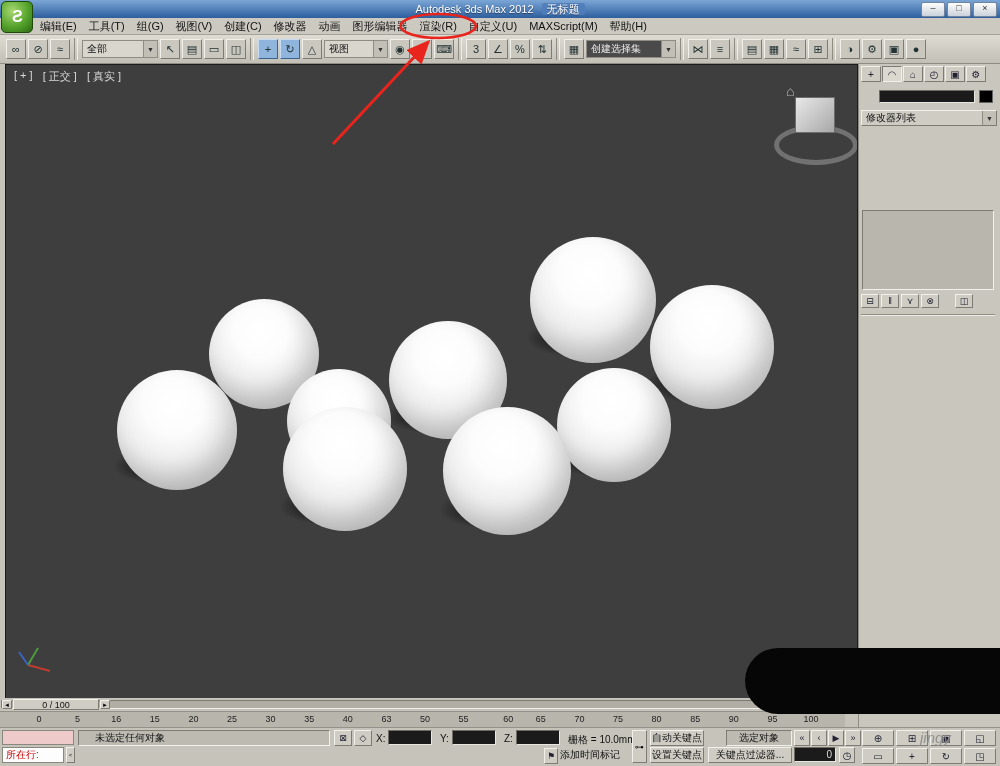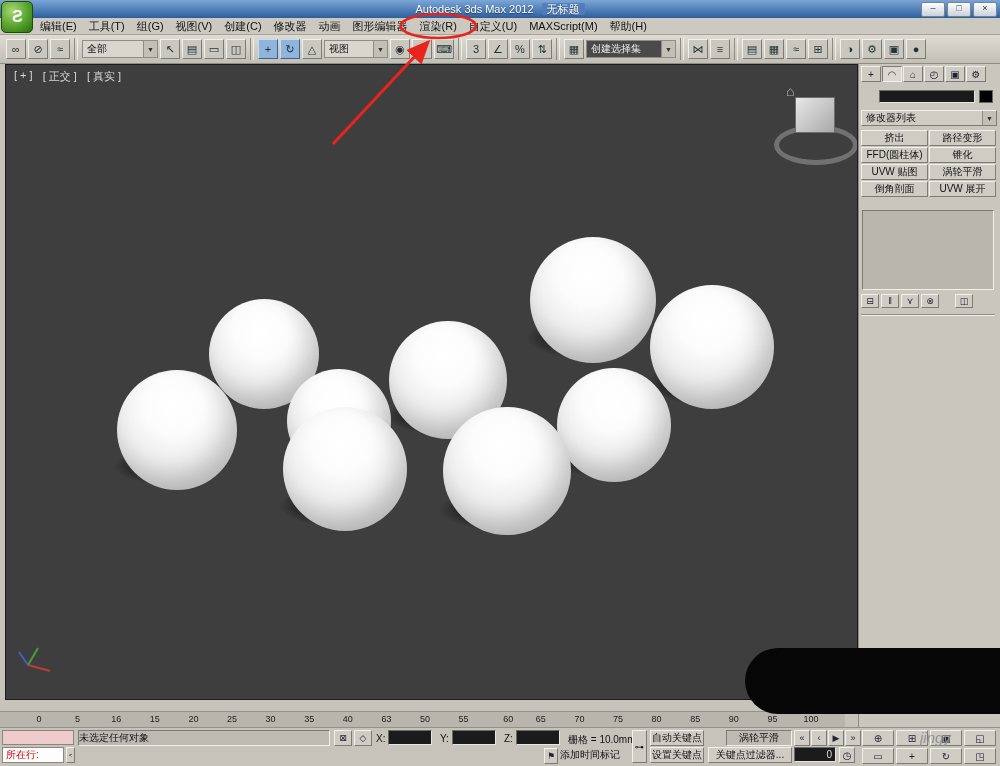--- a/index.html
+++ b/index.html
@@ -85,21 +85,21 @@
   
   #statusbar{position:absolute;left:0;top:727px;width:1000px;height:39px;background:#c6c3bb;
     border-top:1px solid #94918a;z-index:45;}
   #listener-pink{position:absolute;left:2px;top:2px;width:72px;height:15px;background:#efcaca;
     border:1px solid #8a877f;box-sizing:border-box;}
   #listener-white{position:absolute;left:2px;top:19px;width:62px;height:16px;background:#fdfdfd;
     border:1px solid #8a877f;box-sizing:border-box;color:#c00;font-size:10px;padding-left:3px;line-height:14px;}
   #listener-scroll{position:absolute;left:66px;top:19px;width:9px;height:16px;font-size:6px;
     display:flex;align-items:center;justify-content:center;}
   #prompt-box{position:absolute;left:78px;top:2px;width:252px;height:16px;font-size:10px;color:#111;
-    padding-left:0;line-height:14px;white-space:nowrap;}
+    padding-left:16px;line-height:14px;white-space:nowrap;}
   #message-box{position:absolute;left:78px;top:20px;width:252px;height:16px;font-size:10px;color:#111;
     padding-left:4px;line-height:14px;white-space:nowrap;}
   .mini-btn{position:absolute;width:18px;height:16px;font-size:9px;display:flex;align-items:center;justify-content:center;color:#223;}
   .axis-lab{position:absolute;top:5px;font-size:10px;color:#111;}
   .axis-in{position:absolute;top:2px;width:44px;height:15px;font-size:9px;text-align:right;padding-right:3px;}
   #grid-label{position:absolute;left:568px;top:5px;font-size:10px;color:#111;white-space:nowrap;}
   #tag-icon{position:absolute;left:544px;top:20px;width:14px;height:16px;font-size:9px;
     display:flex;align-items:center;justify-content:center;color:#223;}
   #tag-label{position:absolute;left:560px;top:20px;font-size:10px;color:#111;white-space:nowrap;}
   #key-toggle{position:absolute;left:632px;top:2px;width:15px;height:33px;font-size:9px;
@@ -270,44 +270,40 @@
         <div class="ptab raised">◴</div>
         <div class="ptab raised">▣</div>
         <div class="ptab raised">⚙</div>
       </div>
     <div id="object-name-field" class="darkfield"></div>
     <div id="wirecolor-swatch"></div>
     <div id="modifier-list" class="raised">
       <span>修改器列表</span>
       <span class="tb-drop-a">▼</span>
     </div>
-    <div id="mod-buttons">
-        <div class="mod-btn raised">挤出</div>
-        <div class="mod-btn raised">路径变形</div>
-        <div class="mod-btn raised">FFD(圆柱体)</div>
-        <div class="mod-btn raised">锥化</div>
-        <div class="mod-btn raised">UVW 贴图</div>
-        <div class="mod-btn raised">涡轮平滑</div>
-        <div class="mod-btn raised">倒角剖面</div>
-        <div class="mod-btn raised">UVW 展开</div>
-      </div>
     <div id="stack-box" class="sunken"></div>
     <div id="stack-icons">
         <div class="stk raised">⊟</div>
         <div class="stk raised">‖</div>
         <div class="stk raised">⋎</div>
         <div class="stk raised">⊗</div>
         <div class="stk raised" style="margin-left: 14px;">◫</div>
       </div>
     <div id="panel-sep"></div>
   </div>
 
   <div id="blob"></div>
   <div id="watermark">jingy</div>
 
+  <div id="trackbar">
+    <div id="track-groove"></div>
+    <div id="tslider-prev" class="raised">◄</div>
+    <div id="time-slider" class="raised">0 / 100</div>
+    <div id="tslider-next" class="raised">►</div>
+  </div>
   <div id="ruler">
       <div class="tick" style="left: 28px;">0</div>
       <div class="tick" style="left: 66.6px;">5</div>
       <div class="tick" style="left: 105.2px;">16</div>
       <div class="tick" style="left: 143.8px;">15</div>
       <div class="tick" style="left: 182.4px;">20</div>
       <div class="tick" style="left: 221px;">25</div>
       <div class="tick" style="left: 259.6px;">30</div>
       <div class="tick" style="left: 298.2px;">35</div>
       <div class="tick" style="left: 336.8px;">40</div>
@@ -336,21 +332,21 @@
     <div class="axis-in darkfield" style="left:388px;"></div>
     <span class="axis-lab" style="left:440px;">Y:</span>
     <div class="axis-in darkfield" style="left:452px;"></div>
     <span class="axis-lab" style="left:504px;">Z:</span>
     <div class="axis-in darkfield" style="left:516px;"></div>
     <div id="grid-label">栅格 = 10.0mm</div>
     <div id="tag-icon" class="raised">⚑</div>
     <div id="tag-label">添加时间标记</div>
     <div id="key-toggle" class="raised">⊶</div>
     <div id="auto-key" class="sb-btn raised">自动关键点</div>
-    <div id="selected-combo" class="sb-btn sunken">涡轮平滑</div>
+    <div id="selected-combo" class="sb-btn sunken">选定对象</div>
     <div id="set-key" class="sb-btn raised">设置关键点</div>
     <div id="key-filters" class="sb-btn raised">关键点过滤器...</div>
     <div id="playback">
         <div class="pb-btn raised">«</div>
         <div class="pb-btn raised">‹</div>
         <div class="pb-btn raised">▶</div>
         <div class="pb-btn raised">»</div>
       </div>
     <div id="frame-input" class="darkfield">0</div>
     <div id="time-config" class="raised">◷</div>

